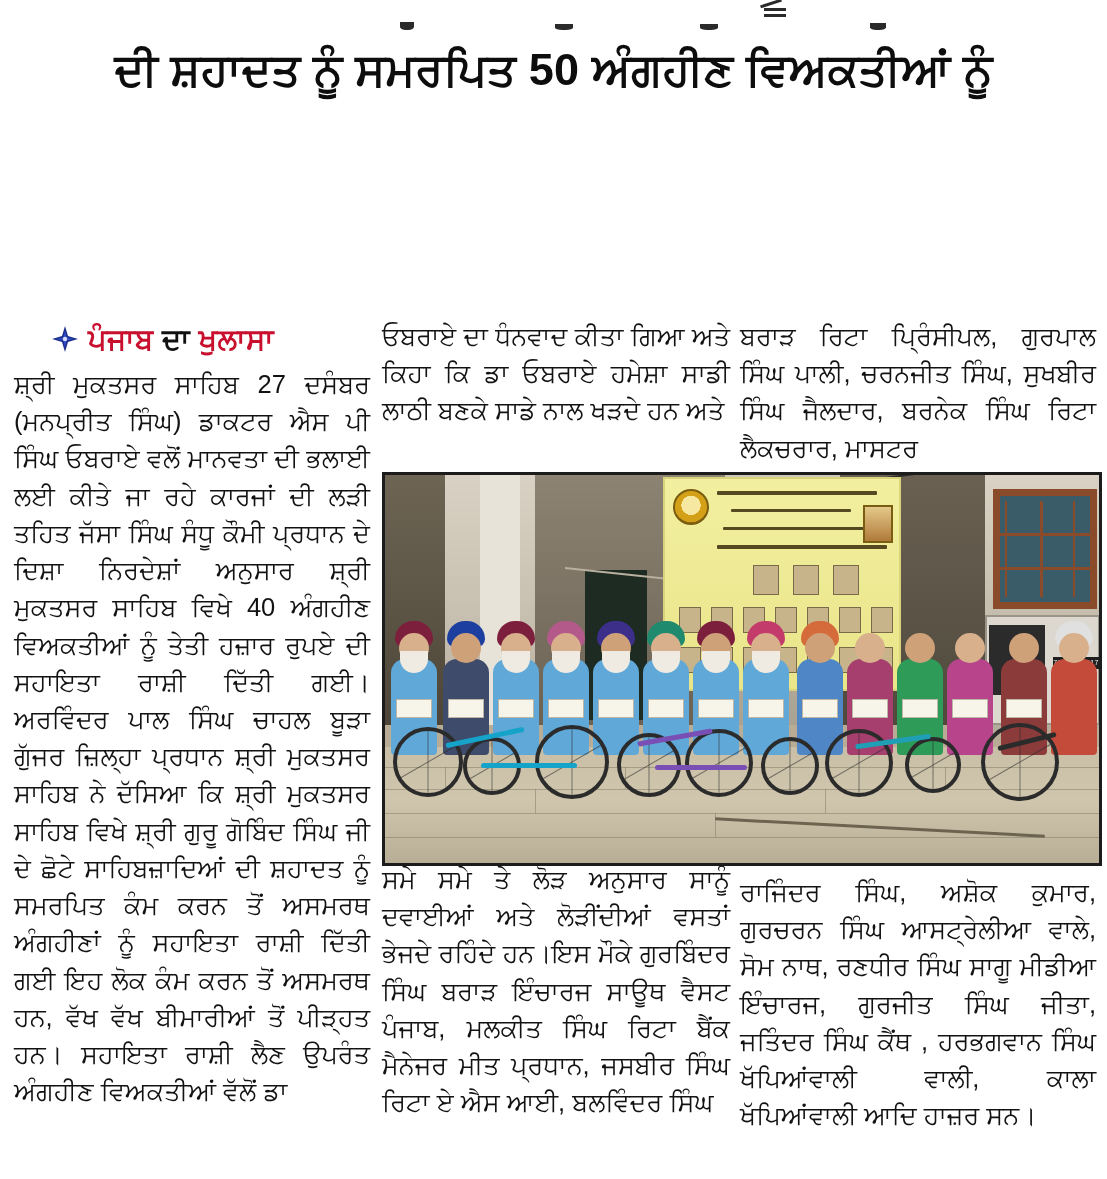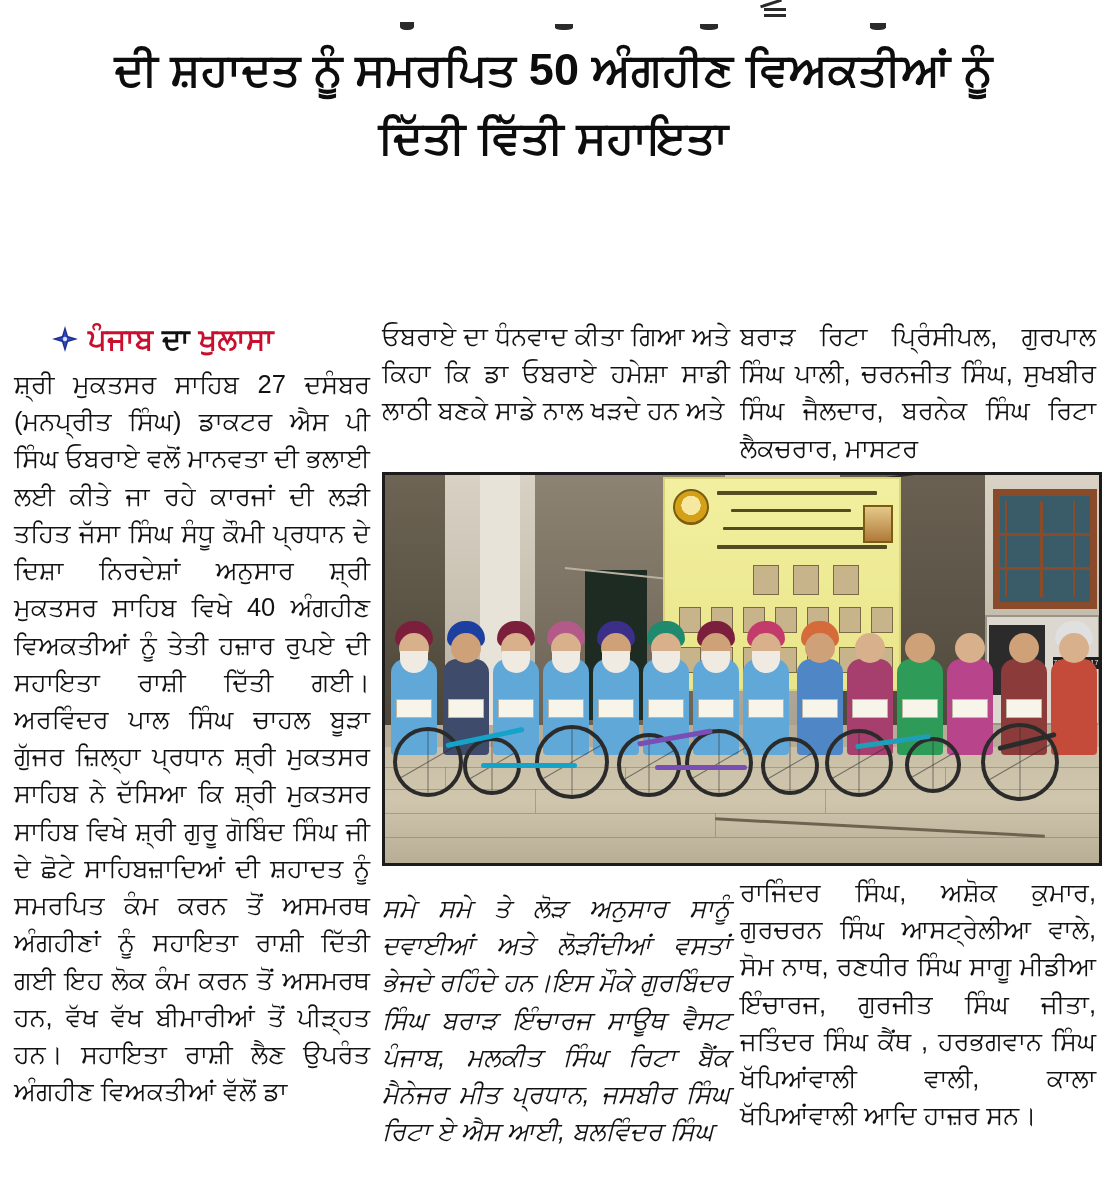--- a/index.html
+++ b/index.html
@@ -236,21 +236,20 @@
     <div class="m m2"></div>
     <div class="m m3"></div>
     <div class="m m4"></div>
     <div class="m m5"></div>
     <div class="m m6"></div>
     <div class="m m7"></div>
   </div>
 
   <div class="headline">
     <span class="hl-line">ਦੀ ਸ਼ਹਾਦਤ ਨੂੰ ਸਮਰਪਿਤ 50 ਅੰਗਹੀਣ ਵਿਅਕਤੀਆਂ ਨੂੰ</span>
-    <span class="hl-line">ਦਿੱਤੀ ਵਿੱਤੀ ਸਹਾਇਤਾ</span>
   </div>
 
   <div class="body-area">
 
     <div class="col col-1">
       <div class="brand">
         <span class="brand-diamond">
           <svg width="26" height="26" viewBox="0 0 26 26" aria-hidden="true">
             <polygon points="13,0 16,10 26,13 16,16 13,26 10,16 0,13 10,10" fill="#1c2f8a"></polygon>
             <polygon points="13,4 14.6,11.4 22,13 14.6,14.6 13,22 11.4,14.6 4,13 11.4,11.4" fill="#2f49c9"></polygon>
@@ -428,21 +427,21 @@
           <div class="frame" style="left:96px;  top:80px; width:96px;  background:#16a3c9;"></div>
           <div class="frame" style="left:252px; top:52px; width:76px;  background:#7a4fb5; transform:rotate(-10deg);"></div>
           <div class="frame" style="left:270px; top:82px; width:92px;  background:#7a4fb5;"></div>
           <div class="frame" style="left:470px; top:56px; width:76px;  background:#1f9fb5; transform:rotate(-8deg);"></div>
           <div class="frame" style="left:612px; top:56px; width:60px;  background:#2b2b2b; transform:rotate(-14deg);"></div>
         </div>
 
       </div>
     </div>
 
-    <div class="col col-2" style="top:572px;font-style:italic;">
+    <div class="col col-2" style="top:543px;">
       <p class="para">ਸਮੇ ਸਮੇ ਤੇ ਲੋੜ ਅਨੁਸਾਰ ਸਾਨੂੰ ਦਵਾਈਆਂ ਅਤੇ ਲੋੜੀਂਦੀਆਂ ਵਸਤਾਂ ਭੇਜਦੇ ਰਹਿੰਦੇ ਹਨ।ਇਸ ਮੌਕੇ ਗੁਰਬਿੰਦਰ ਸਿੰਘ ਬਰਾੜ ਇੰਚਾਰਜ ਸਾਊਥ ਵੈਸਟ ਪੰਜਾਬ, ਮਲਕੀਤ ਸਿੰਘ ਰਿਟਾ ਬੈਂਕ ਮੈਨੇਜਰ ਮੀਤ ਪ੍ਰਧਾਨ, ਜਸਬੀਰ ਸਿੰਘ ਰਿਟਾ ਏ ਐਸ ਆਈ, ਬਲਵਿੰਦਰ ਸਿੰਘ</p>
     </div>
 
     <div class="col col-3" style="top:556px;">
       <p class="para">ਰਾਜਿੰਦਰ ਸਿੰਘ, ਅਸ਼ੋਕ ਕੁਮਾਰ, ਗੁਰਚਰਨ ਸਿੰਘ ਆਸਟ੍ਰੇਲੀਆ ਵਾਲੇ, ਸੋਮ ਨਾਥ, ਰਣਧੀਰ ਸਿੰਘ ਸਾਗੂ ਮੀਡੀਆ ਇੰਚਾਰਜ, ਗੁਰਜੀਤ ਸਿੰਘ ਜੀਤਾ, ਜਤਿੰਦਰ ਸਿੰਘ ਕੈਂਥ , ਹਰਭਗਵਾਨ ਸਿੰਘ ਖੱਪਿਆਂਵਾਲੀ ਵਾਲੀ, ਕਾਲਾ ਖੱਪਿਆਂਵਾਲੀ ਆਦਿ ਹਾਜ਼ਰ ਸਨ।</p>
     </div>
 
   </div>
 </div>
 

